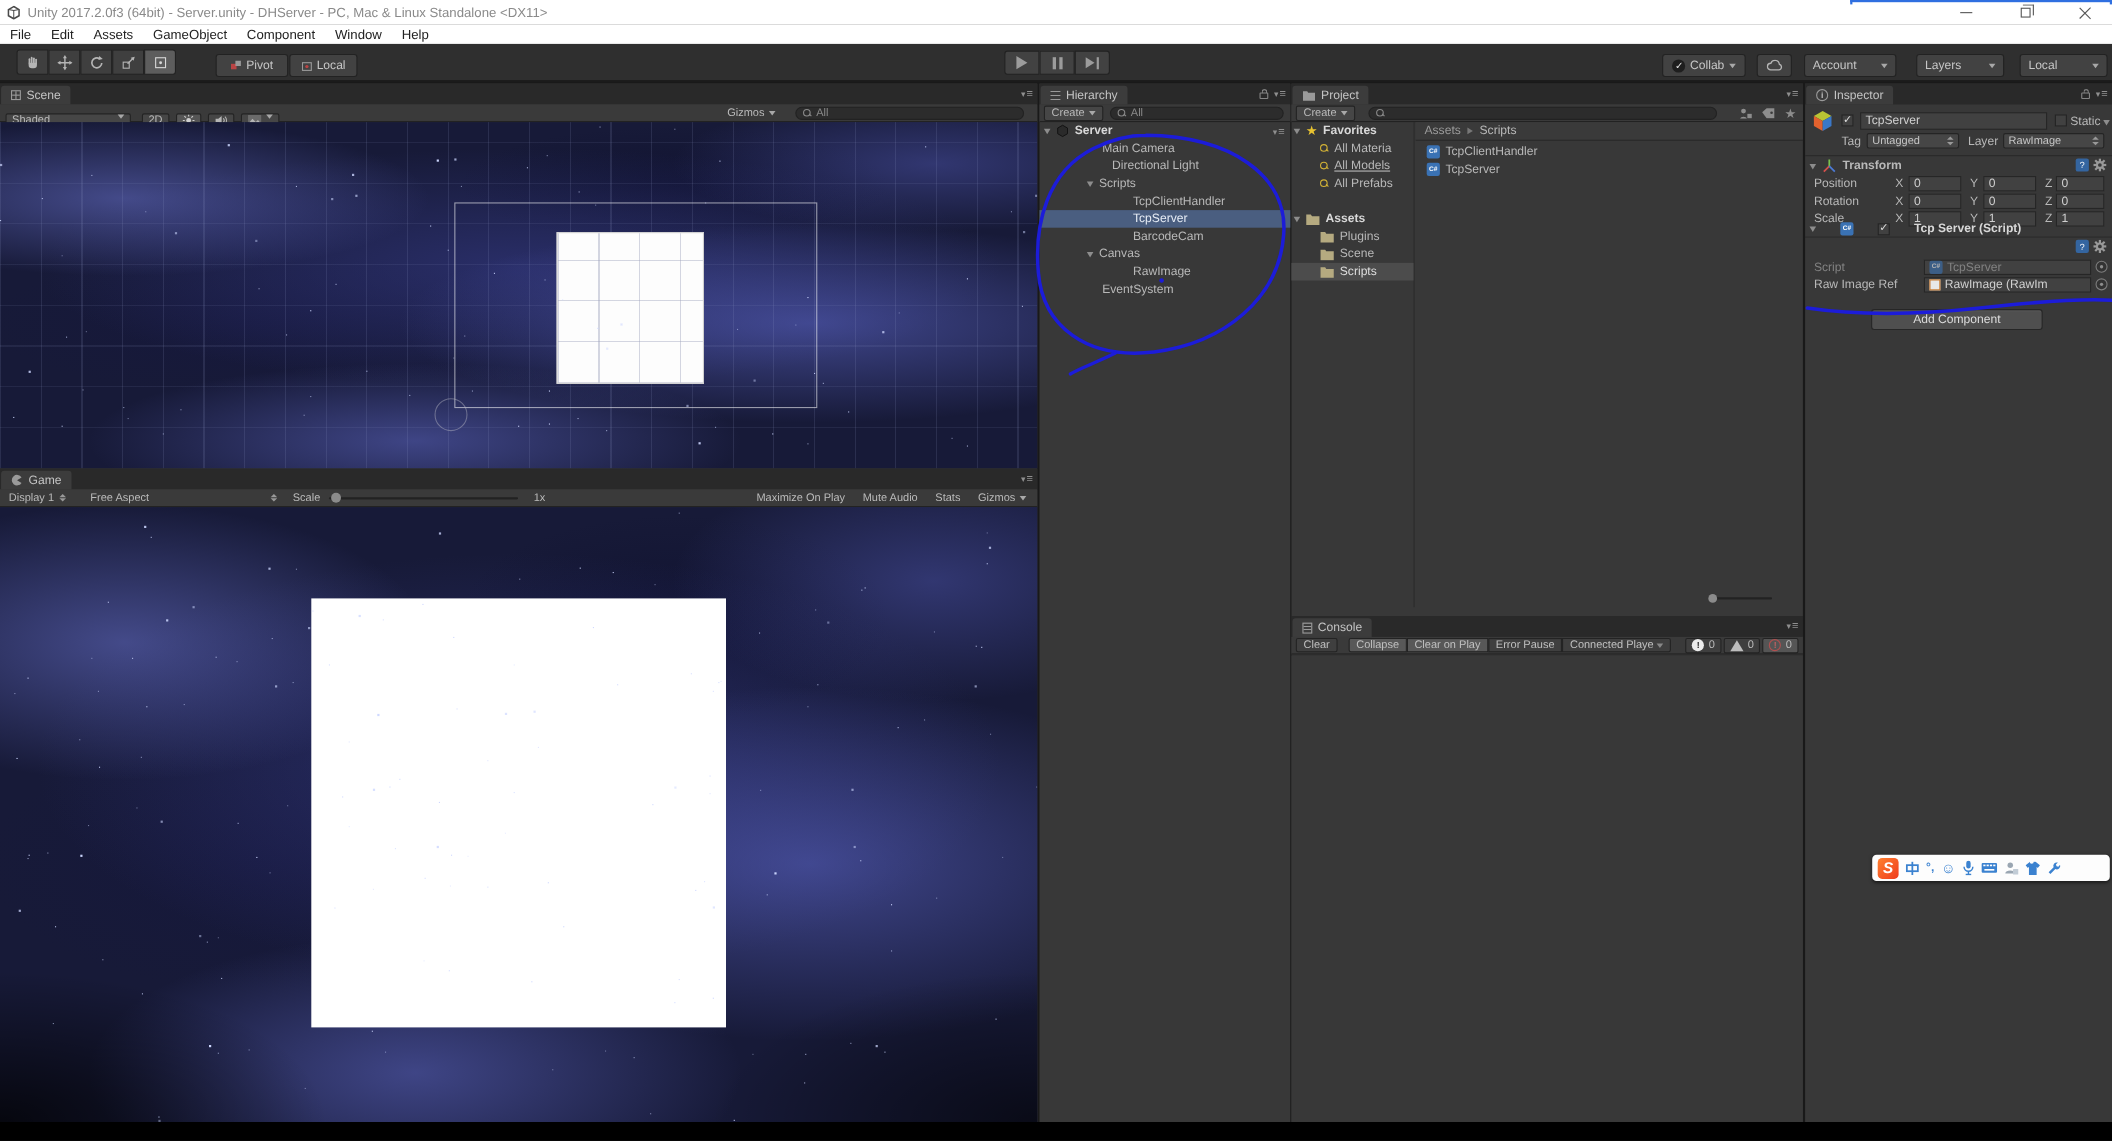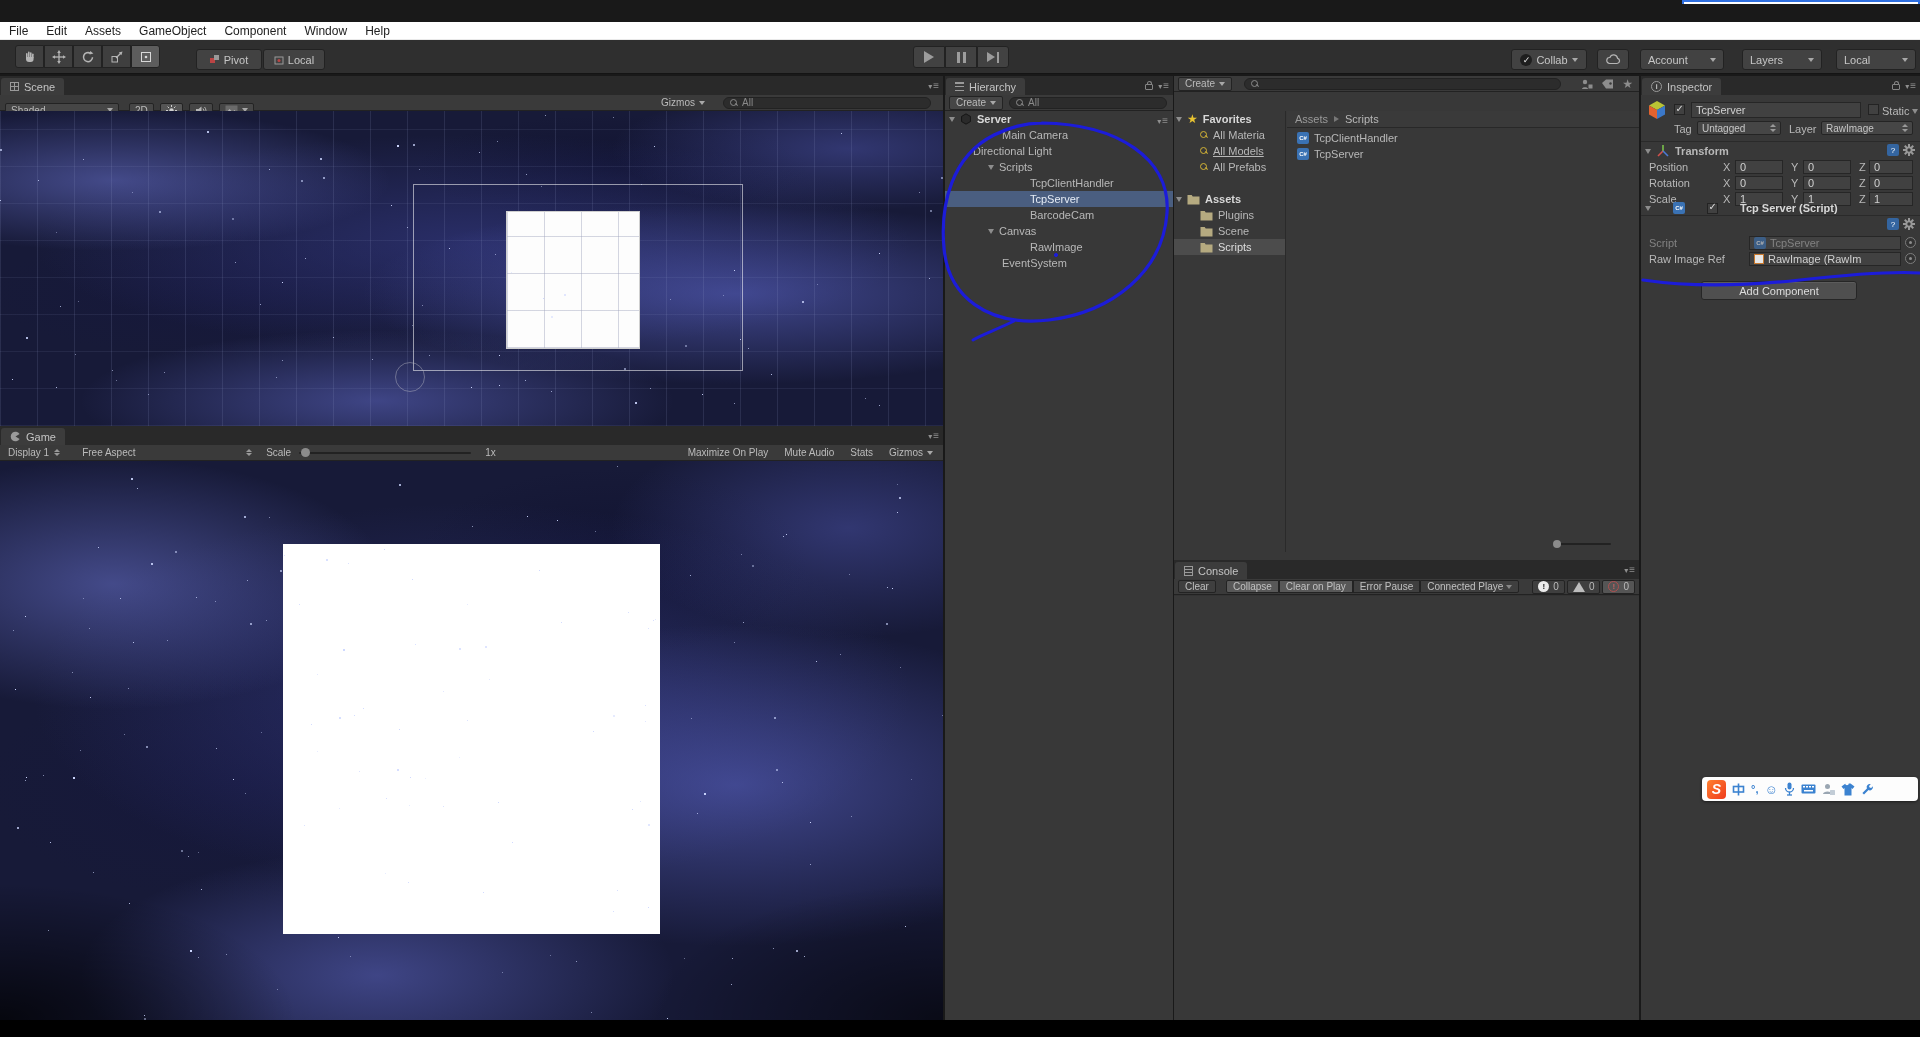--- a/index.html
+++ b/index.html
@@ -82,21 +82,21 @@
     radial-gradient(ellipse 45% 35% at 100% 100%, rgba(0,0,0,.6), transparent 70%);}
   .scenegrid{position:absolute;inset:0;background:
     repeating-linear-gradient(90deg, rgba(150,160,205,.15) 0 1px, transparent 1px 37px),
     repeating-linear-gradient(0deg, rgba(150,160,205,.10) 0 1px, transparent 1px 37px);}
   .canvas-wire{position:absolute;border:1px solid rgba(255,255,255,.55);}
   .raw-img{position:absolute;background:
     repeating-linear-gradient(90deg, rgba(160,165,190,.45) 0 1px, transparent 1px 37px),
     repeating-linear-gradient(0deg, rgba(160,165,190,.45) 0 1px, transparent 1px 37px),#fdfdfd;
     border:1px solid #cfcfcf;}
   .gizmo-circle{position:absolute;width:30px;height:30px;border-radius:50%;border:1px solid rgba(185,185,195,.45);}
-  .mini-toggle{display:flex;align-items:center;justify-content:center;height:14px;background:#464646;
+  .mini-toggle{display:flex;align-items:flex-start;justify-content:center;height:14px;background:#464646;
                border:1px solid #232323;border-radius:2px;padding:0 5px;gap:4px;margin-top:15px;}
   .slider-track{height:2px;background:#222;border-radius:1px;position:relative;}
   .slider-knob{position:absolute;top:-3.5px;width:9px;height:9px;border-radius:50%;background:#8b8b8b;}
 
   
   .hrow{position:relative;height:16px;display:flex;align-items:center;gap:5px;color:#b8b8b8;}
   .hrow.sel{background:#4a5e80;color:#e6ecf5;}
   .hrow.sel-gray{background:#4c4c4c;color:#ddd;}
   .hrow .bold{font-weight:bold;color:#d8d8d8;}
   .cs-icon{width:12px;height:12px;border-radius:2px;background:#3a72b4;color:#fff;font-size:6px;font-weight:bold;
@@ -155,20 +155,32 @@
 
   .bottombar{position:absolute;left:0;top:1020px;width:1920px;height:17px;background:#000;}
   .annotations{position:absolute;left:0;top:0;z-index:50;pointer-events:none;}
   .annotations path, .annotations circle{stroke:#1c1cd9;}
 </style>
 </head>
 <body>
 
 <div id="win">
 
+  <div class="titlebar">
+    <svg class="iconsvg" width="13" height="13" viewBox="0 0 14 14">
+        <path d="M7 1l5.2 3v6L7 13 1.8 10V4z" fill="none" stroke="#4a4a4a" stroke-width="1.5"></path>
+        <path d="M7 5v8M7 5L1.8 4M7 5l5.2-1" stroke="#4a4a4a" stroke-width="1"></path>
+      </svg>
+    <span>Unity 2017.2.0f3 (64bit) - Server.unity - DHServer - PC, Mac &amp; Linux Standalone &lt;DX11&gt;</span>
+    <div class="winctl">
+      <span class="wc-min"></span>
+      <span class="wc-restore"></span>
+      <span class="wc-close"></span>
+    </div>
+  </div>
   <div class="blue-strip"></div>
 
   <div class="menubar">
     <span class="mi">File</span>
     <span class="mi">Edit</span>
     <span class="mi">Assets</span>
     <span class="mi">GameObject</span>
     <span class="mi">Component</span>
     <span class="mi">Window</span>
     <span class="mi">Help</span>
@@ -635,21 +647,21 @@
             <path d="M7 1l5.2 3v6L7 13 1.8 10V4z" fill="#2a2a2a" stroke="#111"></path>
           </svg>
         <span class="bold">Server</span>
         <span class="pmenu" style="position:absolute;right:5px;top:4px;">
             <span class="dots"></span>
           </span>
       </div>
       <div class="hrow" style="padding-left:57px;">
           <span>Main Camera</span>
         </div>
-      <div class="hrow" style="padding-left:28px;">
+      <div class="hrow" style="padding-left:66px;">
           <span>Directional Light</span>
         </div>
       <div class="hrow" style="padding-left:43px;">
         <span class="tri-d"></span>
         <span>Scripts</span>
       </div>
       <div class="hrow" style="padding-left:85px;">
           <span>TcpClientHandler</span>
         </div>
       <div class="hrow sel" style="padding-left:85px;">
@@ -665,20 +677,31 @@
       <div class="hrow" style="padding-left:85px;">
           <span>RawImage</span>
         </div>
       <div class="hrow" style="padding-left:57px;">
           <span>EventSystem</span>
         </div>
     </div>
   </div>
 
   <div class="panel" style="left:1174px;top:76px;width:465px;height:484px;">
+    <div class="tabrow">
+      <div class="tab">
+        <svg class="iconsvg" width="12" height="10" viewBox="0 0 13 11">
+            <path d="M0.5 1h4.2l1 1.5h6.8v8H0.5z" fill="#9a9a9a"></path>
+          </svg>
+        <span>Project</span>
+      </div>
+      <div class="pmenu">
+          <span class="dots"></span>
+        </div>
+    </div>
     <div class="ptoolbar">
       <div class="createbtn">
         <span>Create</span>
           <span class="arr"></span>
       </div>
       <div class="search" style="position:absolute;left:70px;right:78px;">
         <span class="mag"></span>
       </div>
       <div style="position:absolute;right:6px;display:flex;gap:8px;align-items:center;">
         <svg class="iconsvg" width="12" height="10" viewBox="0 0 12 10">

